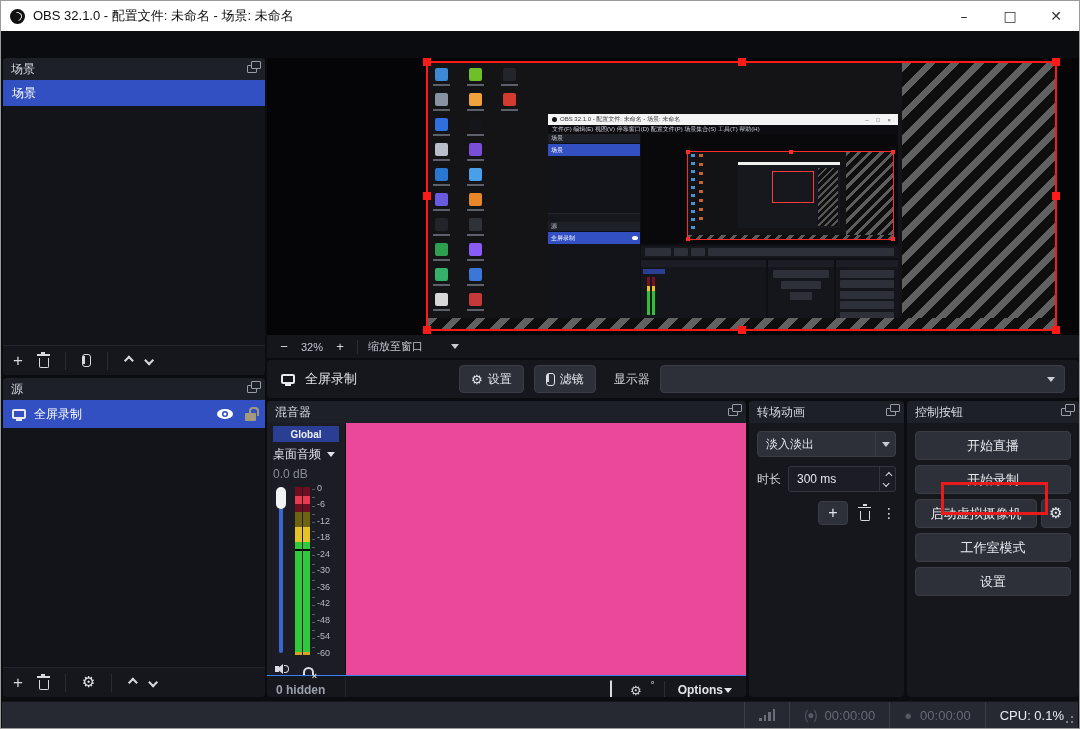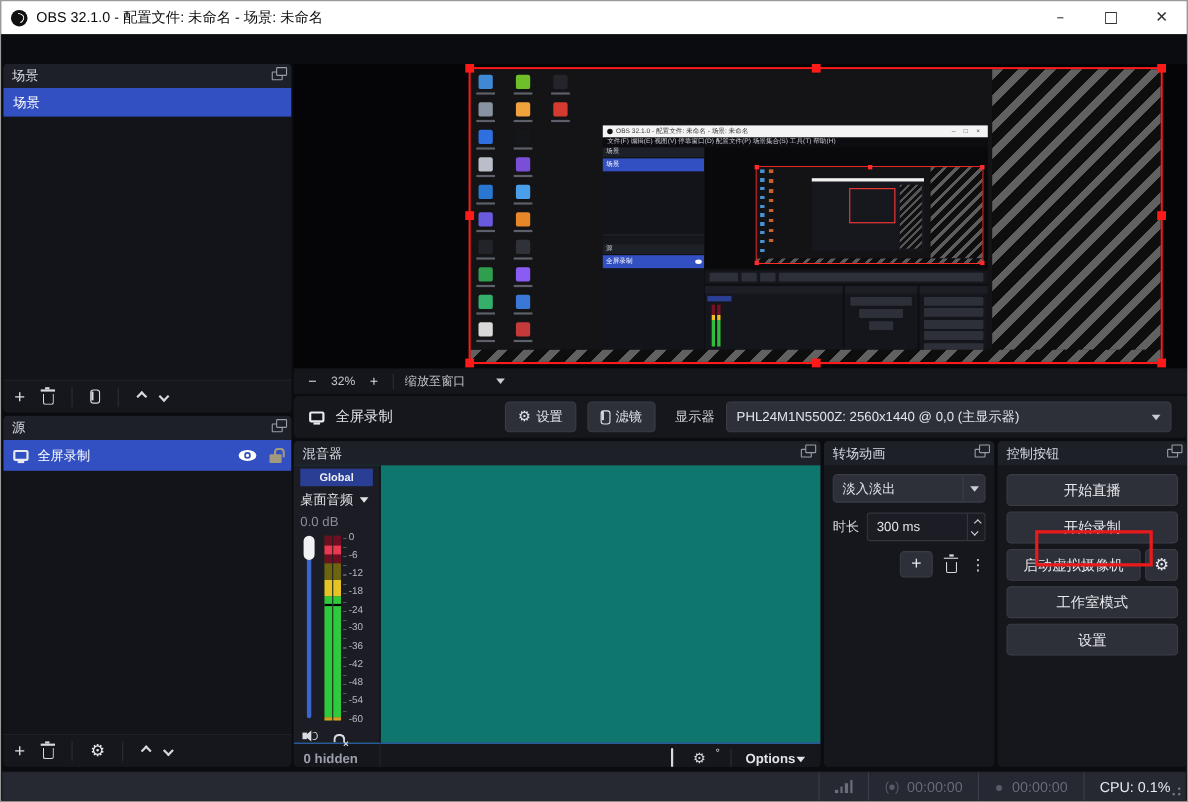--- a/index.html
+++ b/index.html
@@ -121,21 +121,21 @@
   #zoombar .zsep { width:1px; height:14px; background:#2b2d36; }
   
   #srcbar { position:absolute; left:266px; top:359px; width:812px; height:38px; background:#16171d; border-radius:4px; display:flex; align-items:center; padding:0 14px; gap:10px; }
   #srcbar .name { font-size:13px; color:#e3e5ea; margin-right:92px; }
   .btn { height:28px; background:#2e3039; border:1px solid #3a3c46; border-radius:4px; display:flex; align-items:center; justify-content:center; gap:5px; font-size:12px; color:#e3e5ea; padding:0 11px; }
   #srcbar .lbl { font-size:12px; color:#cfd2d8; margin-left:8px; }
   #display-combo { flex:1; height:28px; background:#2e3039; border:1px solid #3a3c46; border-radius:4px; display:flex; align-items:center; padding:0 9px; font-size:12px; color:#e3e5ea; }
   #display-combo .caret { margin-left:auto; }
   
   #mixer-dock { left:266px; top:400px; width:479px; height:296px; }
-  #mixer-body { flex:1; display:flex; background:#0f766e; position:relative; }
+  #mixer-body { flex:1; display:flex; background:#ec4899; position:relative; }
   #mix-strip { width:79px; background:#1c1d24; border-right:1px solid #0c0d11; padding:3px 0 0 6px; position:relative; }
   .gbadge { width:66px; height:16px; background:#2a3f94; color:#eceef6; font-size:10px; font-weight:bold; display:flex; align-items:center; justify-content:center; }
   .chan { display:flex; align-items:center; gap:6px; margin-top:4px; font-size:12px; color:#e0e3e9; }
   .chan .caret { border-top-color:#e0e3e9; }
   .dbval { font-size:12px; color:#868b96; margin-top:4px; }
   #meter-zone { position:relative; margin-top:6px; height:172px; }
   .vslider { position:absolute; left:2px; top:0; width:12px; height:168px; }
   .vslider .track { position:absolute; left:4px; top:4px; width:4px; height:162px; background:#3a66d0; border-radius:2px; }
   .vslider .handle { position:absolute; left:1px; top:0; width:10px; height:22px; background:#f2f2f4; border-radius:5px; }
   .mbar { position:absolute; top:0; width:7px; height:168px; background:#15400f; }
@@ -431,21 +431,20 @@
     <div class="btn">
       <span class="gear" style="font-size:13px;">⚙</span>
       <span>设置</span>
     </div>
     <div class="btn">
       <span class="filt" style="border-color:#e3e5ea;"></span>
       <span>滤镜</span>
     </div>
     <span class="lbl">显示器</span>
     <div id="display-combo">
-      <span>PHL24M1N5500Z: 2560x1440 @ 0,0 (主显示器)</span>
       <span class="caret"></span>
     </div>
   </div>
 
   <div class="dock" id="mixer-dock">
     <div class="dock-header">
       <span class="dock-title">混音器</span>
       <span class="pop-icon"></span>
     </div>
     <div id="mixer-body">

